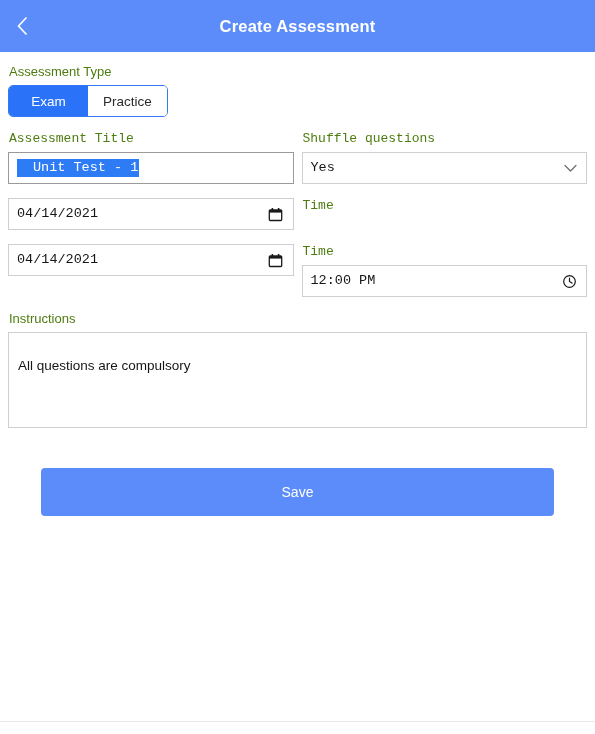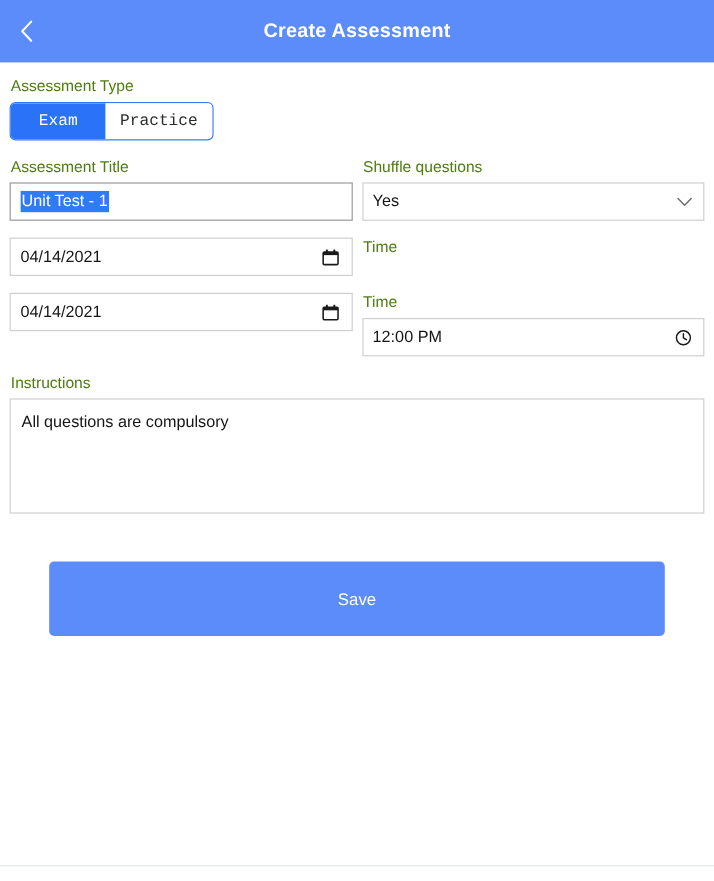--- a/index.html
+++ b/index.html
@@ -54,20 +54,21 @@
   }
   .field-label {
     font-size: 13px;
     color: #4d7c0f;
     margin: 0 0 5px 1px;
     line-height: 16px;
   }
   .row {
     display: flex;
     gap: 8px;
+    font-family: Liberation Mono, monospace;
   }
   .col {
     flex: 1 1 0;
     min-width: 0;
   }
 
   .section-type { padding-top: 12px; }
 
   
   .segmented {
@@ -82,21 +83,21 @@
     min-width: 79px;
     padding: 0 12px;
     display: flex;
     align-items: center;
     justify-content: center;
     font-size: 13.5px;
     cursor: pointer;
     background: #ffffff;
     color: #2b2b2b;
     border: 0;
-    font-family: Liberation Mono, monospace;
+    font-family: Liberation Sans, sans-serif;
   }
   .seg-btn.active {
     background: #2a72f8;
     color: #ffffff;
   }
 
   
   .fieldbox {
     height: 32px;
     border: 1px solid #cfcfcf;
@@ -113,21 +114,21 @@
     border-color: #9a9a9a;
   }
   .fieldbox .val {
     white-space: nowrap;
     overflow: hidden;
     line-height: 18px;
   }
   .sel-text {
     background: #2d7cf6;
     color: #ffffff;
-    padding: 1px 1px 2px 1px;
+    padding: 1px 1px 2px 16px;
   }
   .fieldbox .spacer { flex: 1 1 auto; }
   .icon-slot {
     flex: 0 0 auto;
     display: flex;
     align-items: center;
     justify-content: center;
     width: 18px;
     height: 18px;
     cursor: pointer;
@@ -142,35 +143,35 @@
     cursor: pointer;
   }
 
   .gap { height: 14px; }
 
   .textarea-box {
     border: 1px solid #cfcfcf;
     background: #ffffff;
     height: 96px;
     box-sizing: border-box;
-    padding: 10px 9px;
+    padding: 24px 9px;
     font-size: 13.5px;
     color: #161616;
     line-height: 18px;
     overflow: hidden;
   }
 
   
   .save-wrap {
     padding: 0 33px;
     margin-top: 40px;
   }
   .save-btn {
     width: 100%;
-    height: 62px;
+    height: 48px;
     background: #5b8cf9;
     border: 0;
     border-radius: 4px;
     color: #ffffff;
     font-size: 14px;
     font-family: inherit;
     cursor: pointer;
     display: flex;
     align-items: center;
     justify-content: center;

